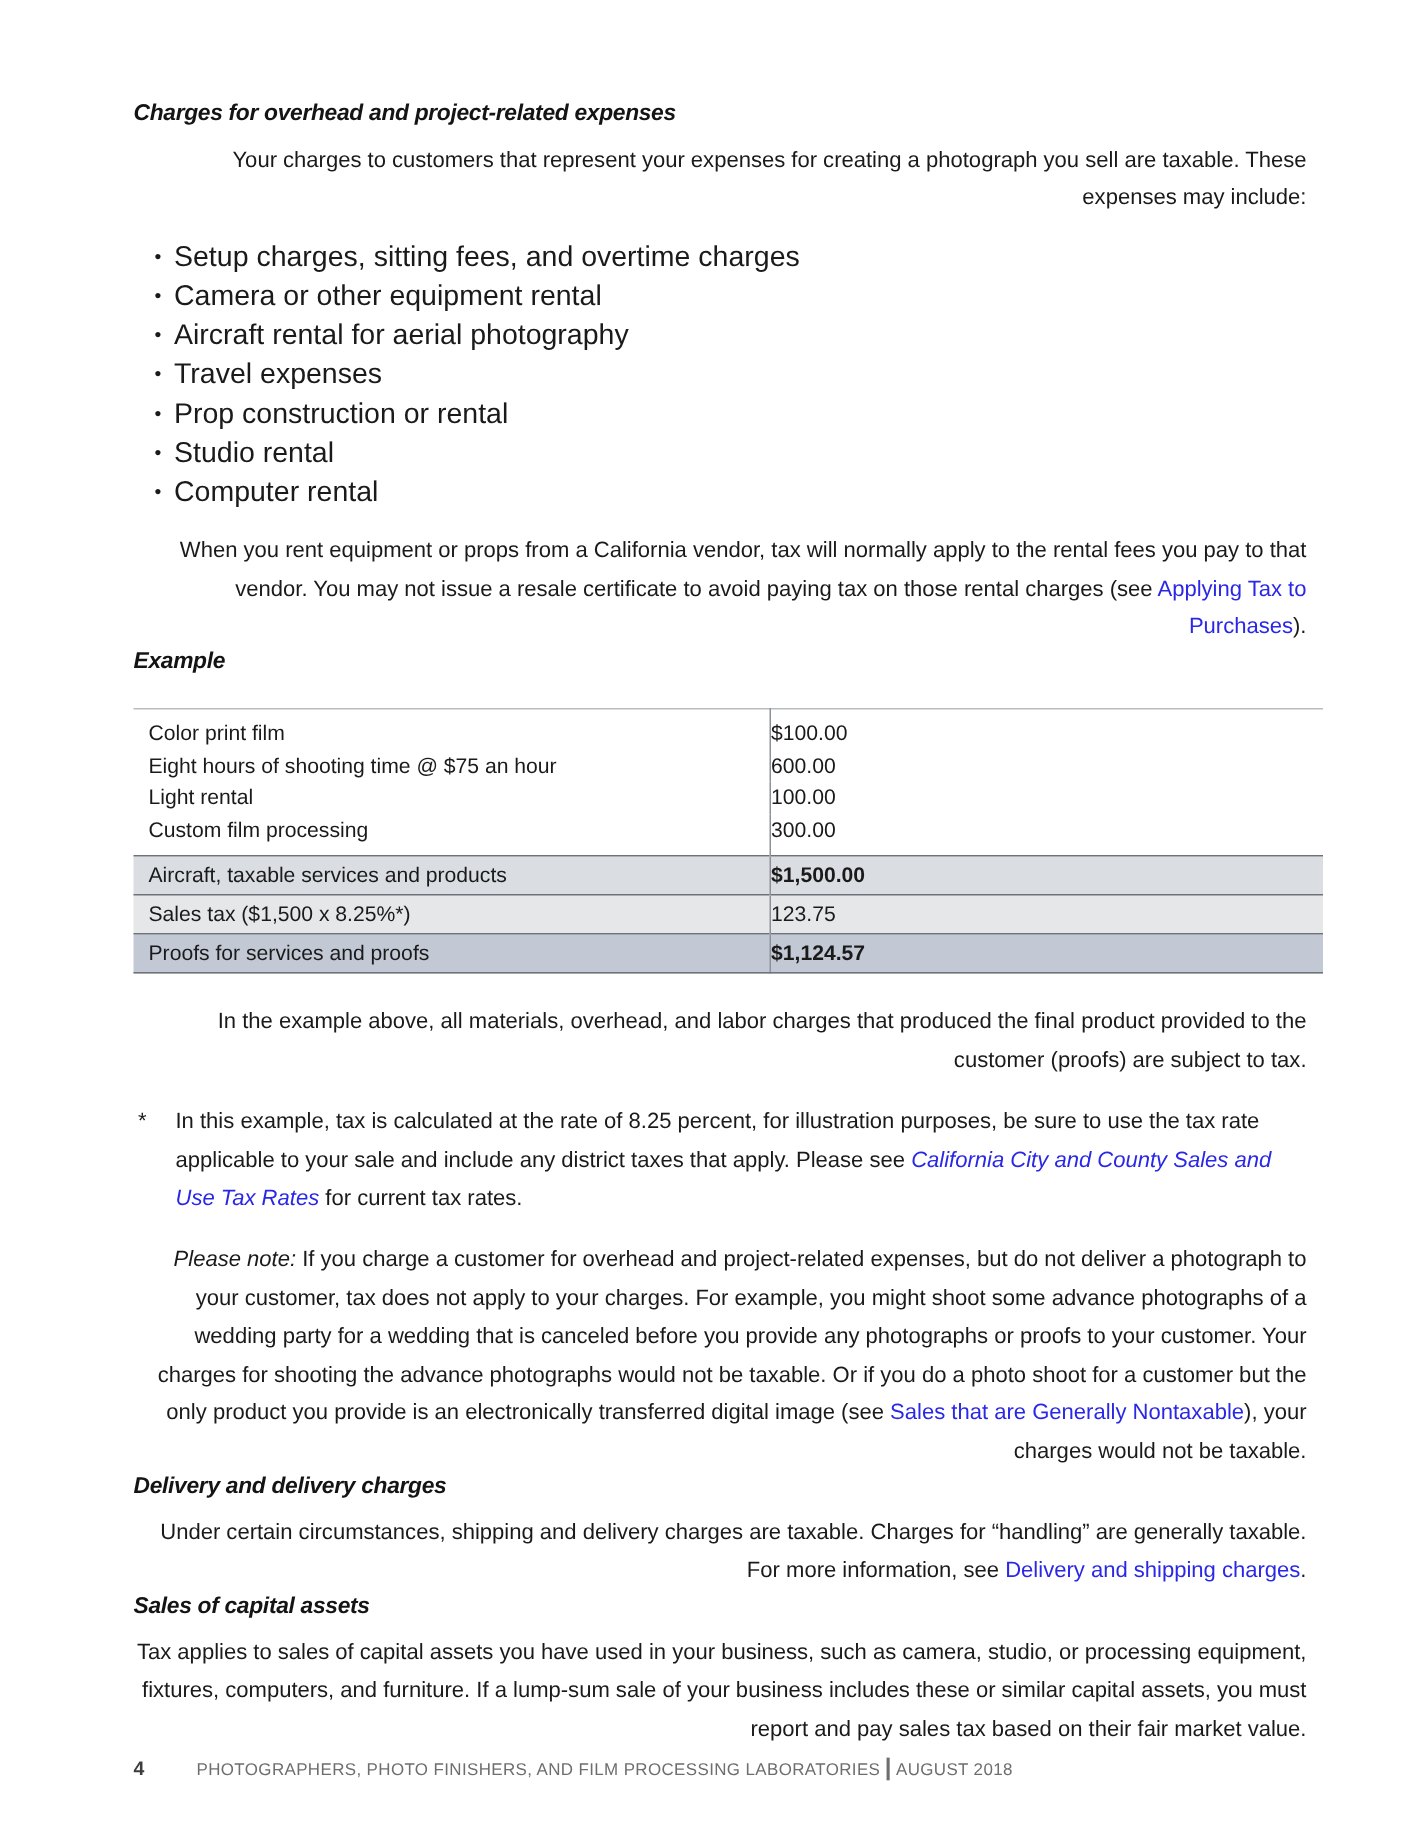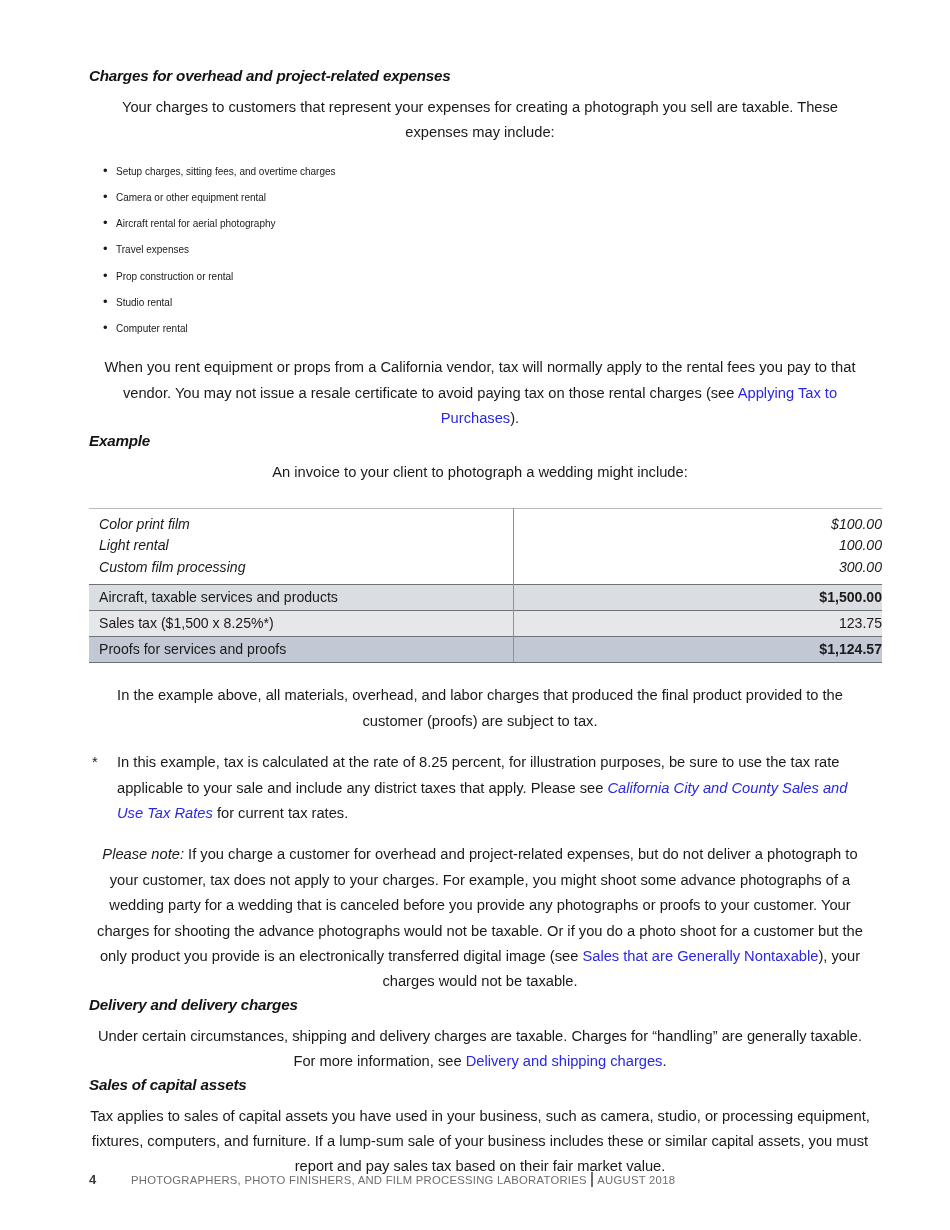--- a/index.html
+++ b/index.html
@@ -38,32 +38,32 @@
     color: #141414;
     line-height: 1.25;
   }
   .sec-gap-top { margin-top: 22px; }
 
   p.body-text {
     font-size: 14.7px;
     line-height: 25.4px;
     margin: 0 0 0 0;
     color: #1a1a1a;
-    text-align: center;
+    text-align: right;
   }
 
   ul.bullets {
     list-style: none;
     margin: 13px 0 13px 0;
     padding: 0;
   }
   ul.bullets li {
     position: relative;
     padding-left: 27px;
-    font-size: 10px;
+    font-size: 19px;
     line-height: 26.2px;
     color: #1a1a1a;
   }
   ul.bullets li::before {
     content: "\2022";
     position: absolute;
     left: 14px;
     top: -1px;
     font-size: 13px;
     color: #1a1a1a;
@@ -85,27 +85,26 @@
     border-collapse: collapse;
     width: 782px;
     table-layout: fixed;
     font-size: 14.1px;
   }
   table.invoice td {
     padding: 0;
     vertical-align: middle;
   }
   table.invoice .c-desc { width: 414px; }
-  table.invoice .c-amt  { width: 368px; text-align: right; }
+  table.invoice .c-amt  { width: 368px; text-align: left; }
 
   tr.item td {
     height: 21.5px;
     line-height: 21.5px;
     color: #1a1a1a;
-    font-style: italic;
   }
   tr.item .c-desc { padding-left: 10px; }
   tr.item .c-desc { border-right: 1.6px solid #8d9299; }
 
   tr.first-item td { padding-top: 5px; }
   tr.last-item td  { padding-bottom: 6px; }
 
   .tbl-top-rule {
     border-top: 1.2px solid #b9bcc0;
   }
@@ -182,28 +181,31 @@
       <li>Travel expenses</li>
       <li>Prop construction or rental</li>
       <li>Studio rental</li>
       <li>Computer rental</li>
     </ul>
 
     <p class="body-text"><span>When you rent equipment or props from a California vendor, tax will normally apply to the rental fees you pay to that vendor. You may not issue a resale certificate to avoid paying tax on those rental charges (see </span><a class="doclink" href="#">Applying Tax to Purchases</a><span>).</span></p>
 
     <h2 class="section-heading sec-gap-top">Example</h2>
 
-    <p class="body-text">An invoice to your client to photograph a wedding might include:</p>
 
     <div class="invoice-wrap">
       <table class="invoice">
         <tbody>
           <tr class="item first-item">
             <td class="c-desc tbl-top-rule">Color print film</td>
             <td class="c-amt tbl-top-rule">$100.00</td>
+          </tr>
+          <tr class="item">
+            <td class="c-desc">Eight hours of shooting time @ $75 an hour</td>
+            <td class="c-amt">600.00</td>
           </tr>
           <tr class="item">
             <td class="c-desc">Light rental</td>
             <td class="c-amt">100.00</td>
           </tr>
           <tr class="item last-item">
             <td class="c-desc">Custom film processing</td>
             <td class="c-amt">300.00</td>
           </tr>
 

